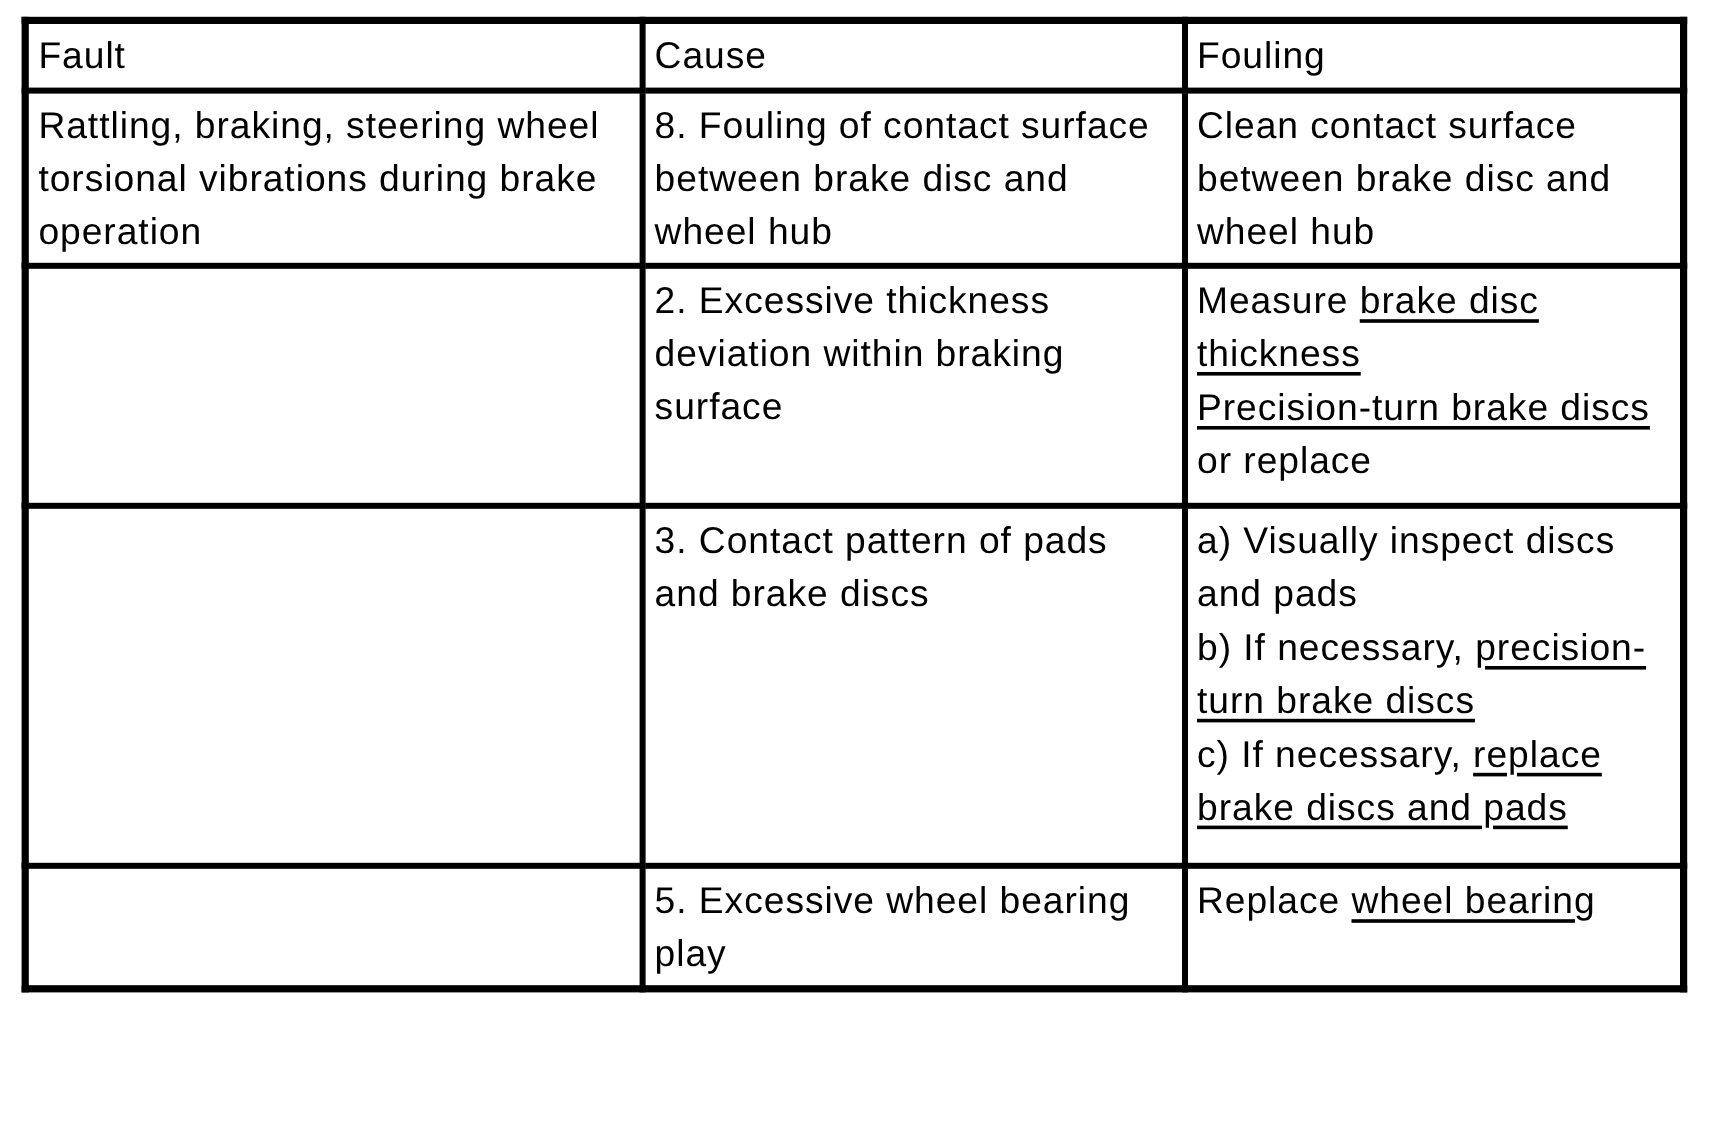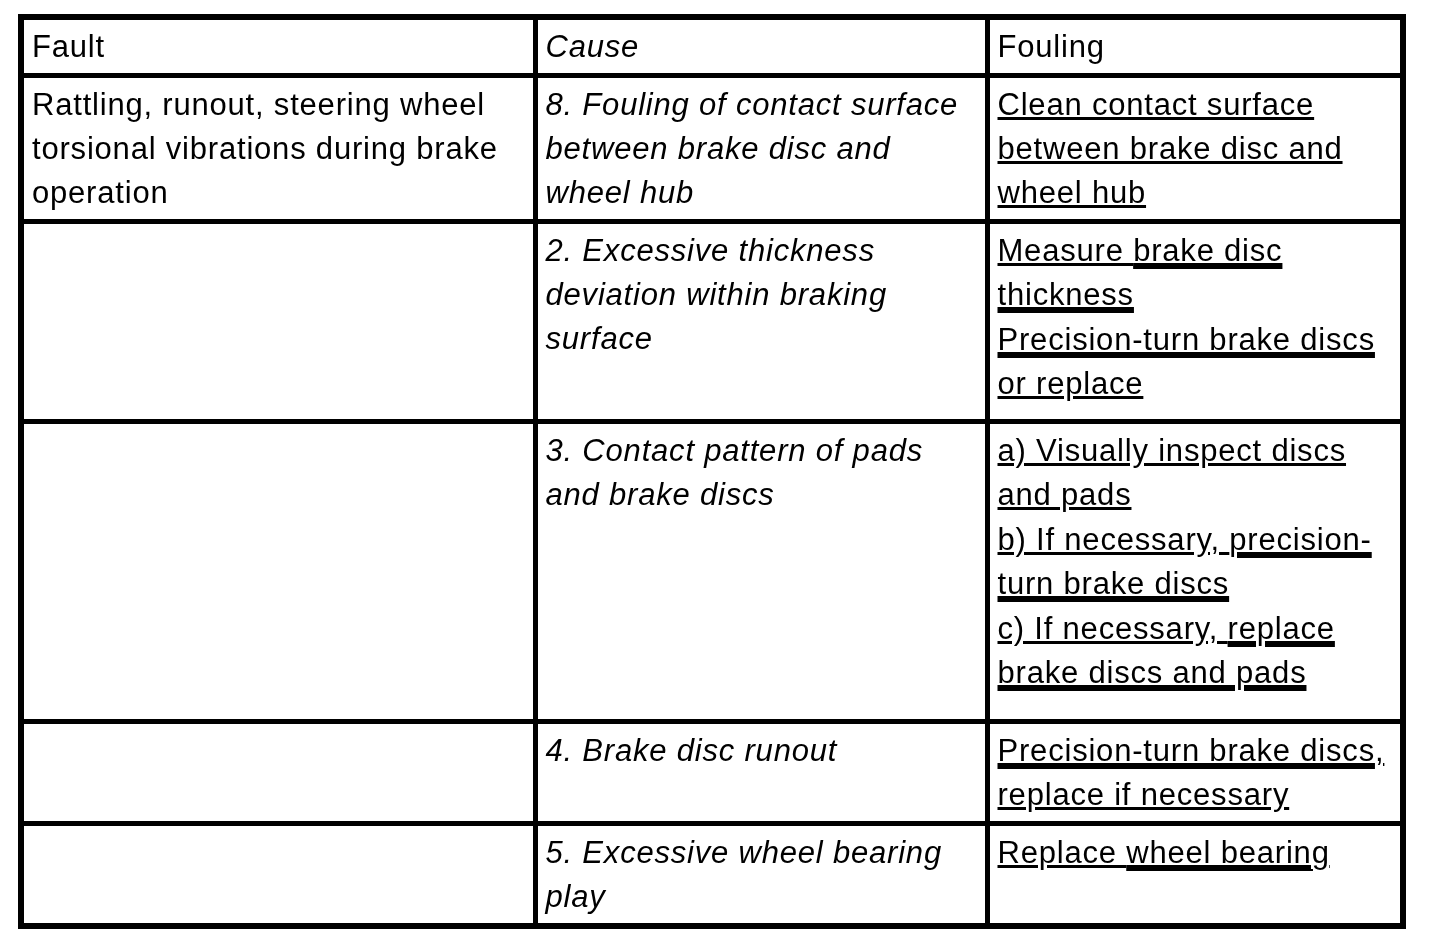--- a/index.html
+++ b/index.html
@@ -33,23 +33,23 @@
     padding: 5px 4px 4px 8px;
   }
   tr.h-hdr  { height: 55px; }
   tr.h-r1   { height: 143px; }
   tr.h-r2   { height: 200px; }
   tr.h-r3   { height: 300px; }
   tr.h-r4   { height: 95px; }
   tr.h-r5   { height: 102px; }
   .inner { display: block; }
   .w-fault  .inner { max-width: 480px; }
-  .w-cause  .inner { max-width: 425px; font-style: italic; }
+  .w-cause  .inner { max-width: 425px; }
   .w-remedy .inner { max-width: 398px; }
-  p.para { margin: 0; padding: 0; text-decoration: underline; }
+  p.para { margin: 0; padding: 0; }
   p.para + p.para { margin-top: 1px; }
   .u {
     text-decoration: underline;
     text-decoration-thickness: 3px;
     text-underline-offset: 5px;
     text-decoration-color: #000000;
   }
 </style>
 </head>
 <body>
@@ -70,21 +70,21 @@
             <span class="inner">Cause</span>
           </th>
         <th class="w-remedy">
             <span class="inner">Fouling</span>
           </th>
       </tr>
     </thead>
     <tbody>
       <tr class="h-r1">
         <td class="w-fault">
-          <div class="inner">Rattling, runout, steering wheel torsional vibrations during brake operation</div>
+          <div class="inner">Rattling, braking, steering wheel torsional vibrations during brake operation</div>
         </td>
         <td class="w-cause">
           <div class="inner">8. Fouling of contact surface between brake disc and wheel hub</div>
         </td>
         <td class="w-remedy">
           <div class="inner">
             <p class="para"><span>Clean contact surface between brake disc and wheel hub</span></p>
           </div>
         </td>
       </tr>
@@ -110,33 +110,20 @@
           <div class="inner">3. Contact pattern of pads and brake discs</div>
         </td>
         <td class="w-remedy">
           <div class="inner">
             <p class="para"><span>a) Visually inspect discs and pads</span></p>
             <p class="para"><span>b) If necessary, </span><span class="u">precision-turn brake discs</span></p>
             <p class="para"><span>c) If necessary, </span><span class="u">replace brake discs and pads</span></p>
           </div>
         </td>
       </tr>
-      <tr class="h-r4">
-        <td class="w-fault">
-          <div class="inner"></div>
-        </td>
-        <td class="w-cause">
-          <div class="inner">4. Brake disc runout</div>
-        </td>
-        <td class="w-remedy">
-          <div class="inner">
-            <p class="para"><span class="u">Precision-turn brake discs</span><span>, replace if necessary</span></p>
-          </div>
-        </td>
-      </tr>
       <tr class="h-r5">
         <td class="w-fault">
           <div class="inner"></div>
         </td>
         <td class="w-cause">
           <div class="inner">5. Excessive wheel bearing play</div>
         </td>
         <td class="w-remedy">
           <div class="inner">
             <p class="para"><span>Replace </span><span class="u">wheel bearing</span></p>

